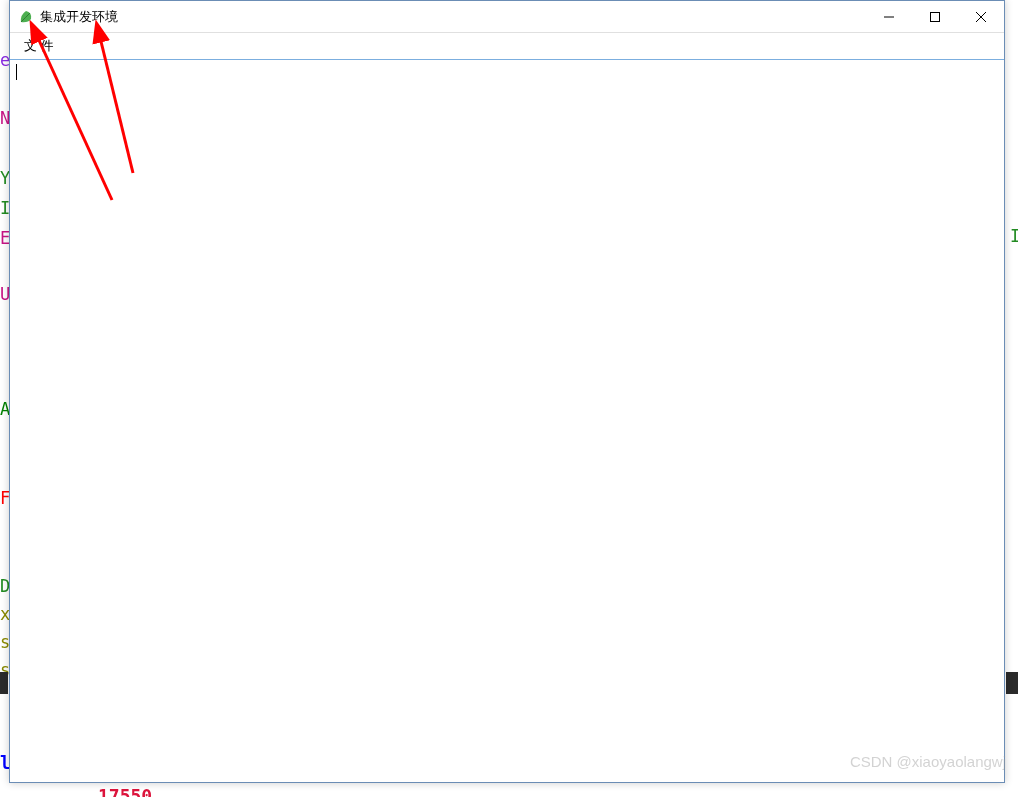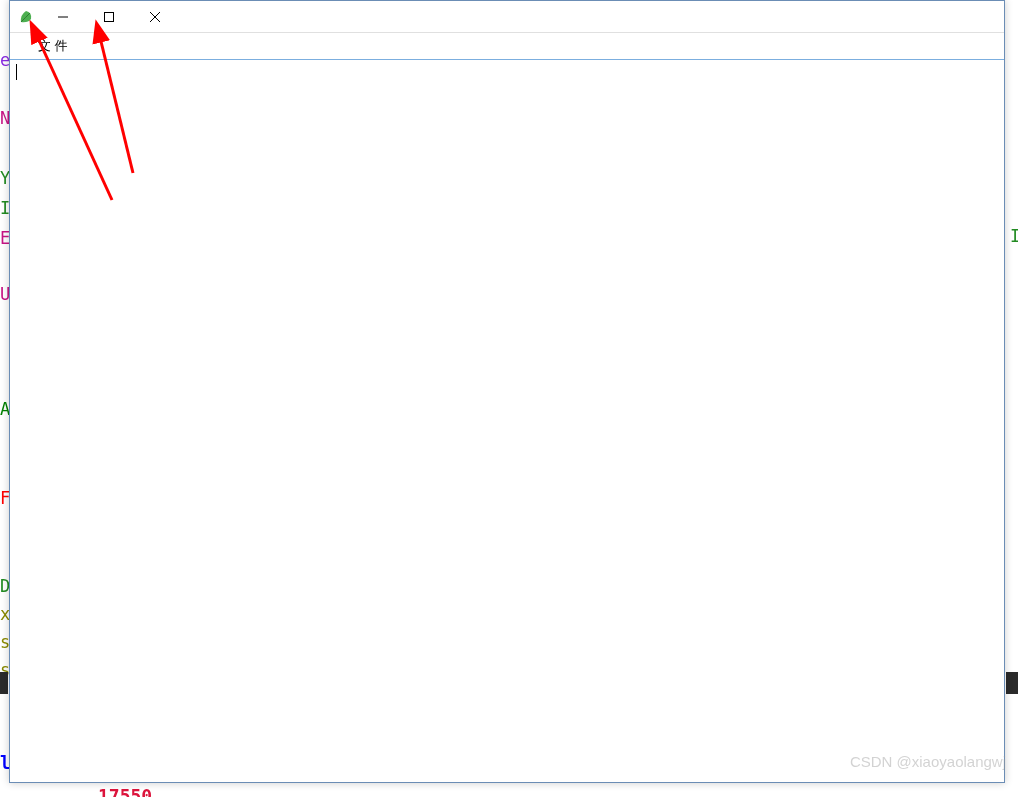--- a/index.html
+++ b/index.html
@@ -111,21 +111,21 @@
       display: flex;
       align-items: center;
       justify-content: center;
       cursor: pointer;
     }
     
     .menu-bar {
       height: 26px;
       display: flex;
       align-items: center;
-      padding-left: 20px;
+      padding-left: 6px;
       font-size: 13px;
     }
     
     .menu-item {
       padding: 3px 8px;
       cursor: pointer;
     }
     
     .editor-area {
       position: relative;
@@ -184,20 +184,21 @@
 </div>
 
 <div class="main-window">
   <div class="title-bar">
     <span class="app-icon">
       <svg viewBox="0 0 16 16" width="16" height="16">
         <path d="M 3 13 Q 2 6 8 2 Q 14 3 13 10 Q 10 14 3 13 Z" fill="#4caf50"></path>
         <path d="M 3 13 Q 7 9 12 4" stroke="#2e7d32" stroke-width="1" fill="none"></path>
       </svg>
     </span>
+    <span class="title-text">集成开发环境</span>
     <div class="window-controls">
       <div class="window-control">
         <svg width="10" height="10" viewBox="0 0 10 10">
           <line x1="0" y1="5" x2="10" y2="5" stroke="#000" stroke-width="1"></line>
         </svg>
       </div>
       <div class="window-control">
         <svg width="10" height="10" viewBox="0 0 10 10">
           <rect x="0.5" y="0.5" width="9" height="9" stroke="#000" stroke-width="1" fill="none"></rect>
         </svg>

